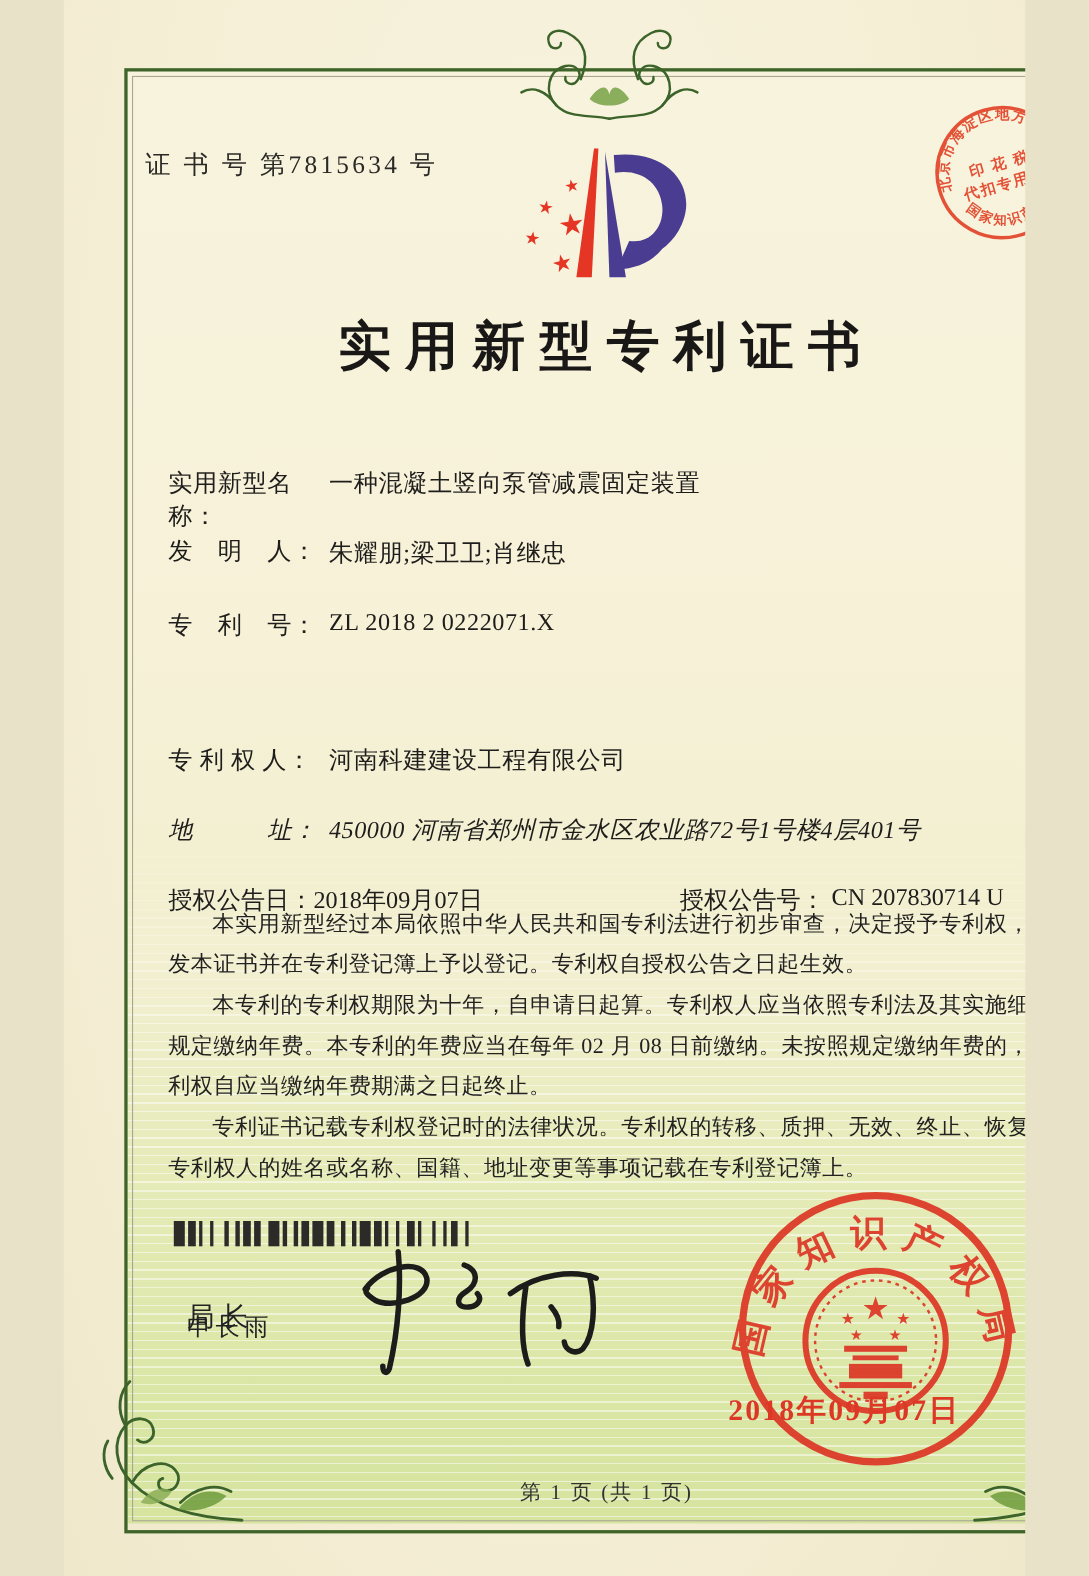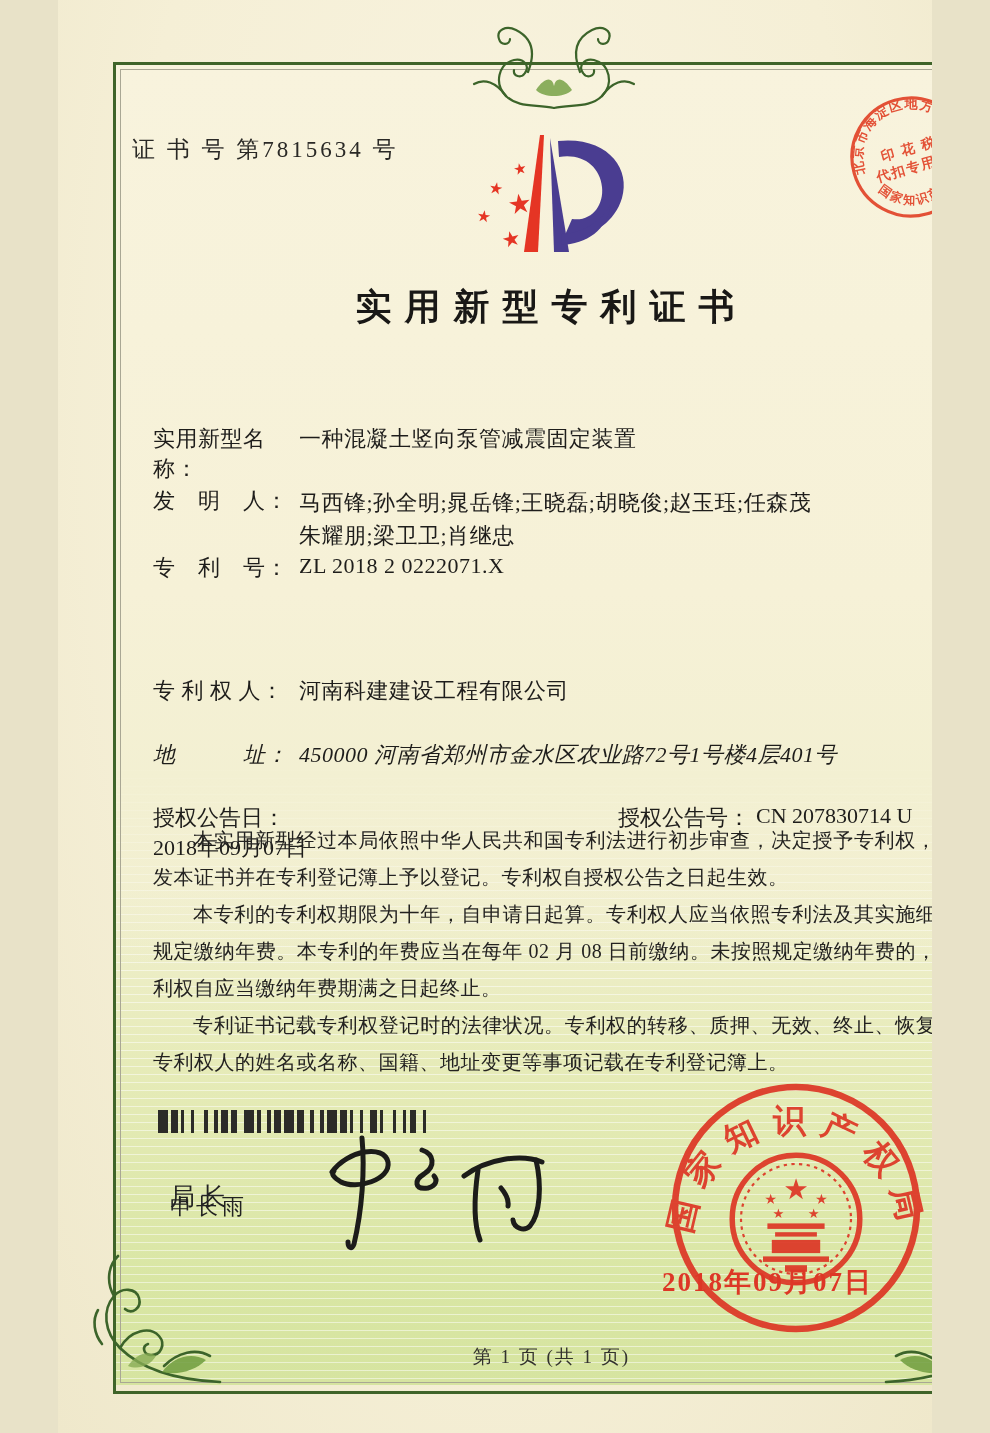--- a/index.html
+++ b/index.html
@@ -16,29 +16,29 @@
   .frame-inner{position:absolute;left:62px;top:69px;width:863px;height:1312px;
         border:1px solid #a9a794;z-index:3;pointer-events:none;}
   
   .inner-bg{position:absolute;left:58px;top:65px;width:871px;height:1320px;z-index:1;
         background:linear-gradient(180deg,#f8f3dd 0%,#f6f1d7 40%,#f1efcf 62%,#e6ebb8 76%,#d9e6a4 92%,#d6e4a0 100%);}
   .guilloche{position:absolute;left:58px;top:770px;width:871px;height:615px;z-index:1;
         background-image:linear-gradient(180deg,rgba(243,240,210,.95) 0,rgba(243,240,210,0) 200px),
           repeating-linear-gradient(180deg,rgba(255,255,255,.5) 0 1.3px,rgba(255,255,255,0) 1.3px 8px);}
   .abs{position:absolute;z-index:4;}
   .cert-no{left:74px;top:134px;font-size:23px;color:#2a2926;letter-spacing:3px;}
-  .title{left:55px;top:283px;width:877px;text-align:center;font-size:36px;font-weight:bold;
+  .title{left:55px;top:283px;width:877px;text-align:center;font-size:48px;font-weight:bold;
         color:#191816;letter-spacing:13px;}
   .row{left:95px;width:806px;display:flex;font-size:22px;color:var(--ink);letter-spacing:.5px;}
   .row .lbl{flex:0 0 146px;}
   .row .val{flex:1;}
   .val-line{display:block;line-height:30px;}
   .grant-row{left:95px;width:806px;display:flex;font-size:22px;color:var(--ink);}
   .grant-row .half{display:flex;}
-  .grant-row .h1{width:465px;flex-direction:column;}
+  .grant-row .h1{width:465px;}
   .paras{left:95px;top:822px;width:804px;font-size:20px;color:#232220;line-height:37px;
         text-align:justify;letter-spacing:.5px;}
   .paras p{margin:0;text-indent:2em;}
   .barcode{left:100px;top:1110px;width:268px;height:23px;display:flex;align-items:stretch;}
   .barcode span.bar{background:#2c2b28;}
   .barcode span.gap{background:transparent;}
   .director-label{left:112px;top:1180px;font-size:25px;color:#222;letter-spacing:6px;
         font-family:"Liberation Sans","DejaVu Sans",sans-serif;}
   .director-name{left:112px;top:1192px;font-size:22px;color:#222;letter-spacing:4px;
         font-family:"Liberation Sans","DejaVu Sans",sans-serif;}
@@ -133,21 +133,20 @@
   <div class="abs title">实用新型专利证书</div>
 
   <div class="abs row" style="top:424px;justify-content:flex-end;">
     <span class="lbl">实用新型名称：</span>
     <span class="val">一种混凝土竖向泵管减震固定装置</span>
   </div>
 
   <div class="abs row" style="top:486px;">
     <span class="lbl">发　明　人：</span>
     <span class="val">
-      <span class="val-line" style="line-height:33px;">马西锋;孙全明;晁岳锋;王晓磊;胡晓俊;赵玉珏;任森茂</span>
       <span class="val-line" style="line-height:33px;">朱耀朋;梁卫卫;肖继忠</span>
     </span>
   </div>
 
   <div class="abs row" style="top:553px;">
     <span class="lbl">专　利　号：</span>
     <span class="val">ZL 2018 2 0222071.X</span>
   </div>
 
 

